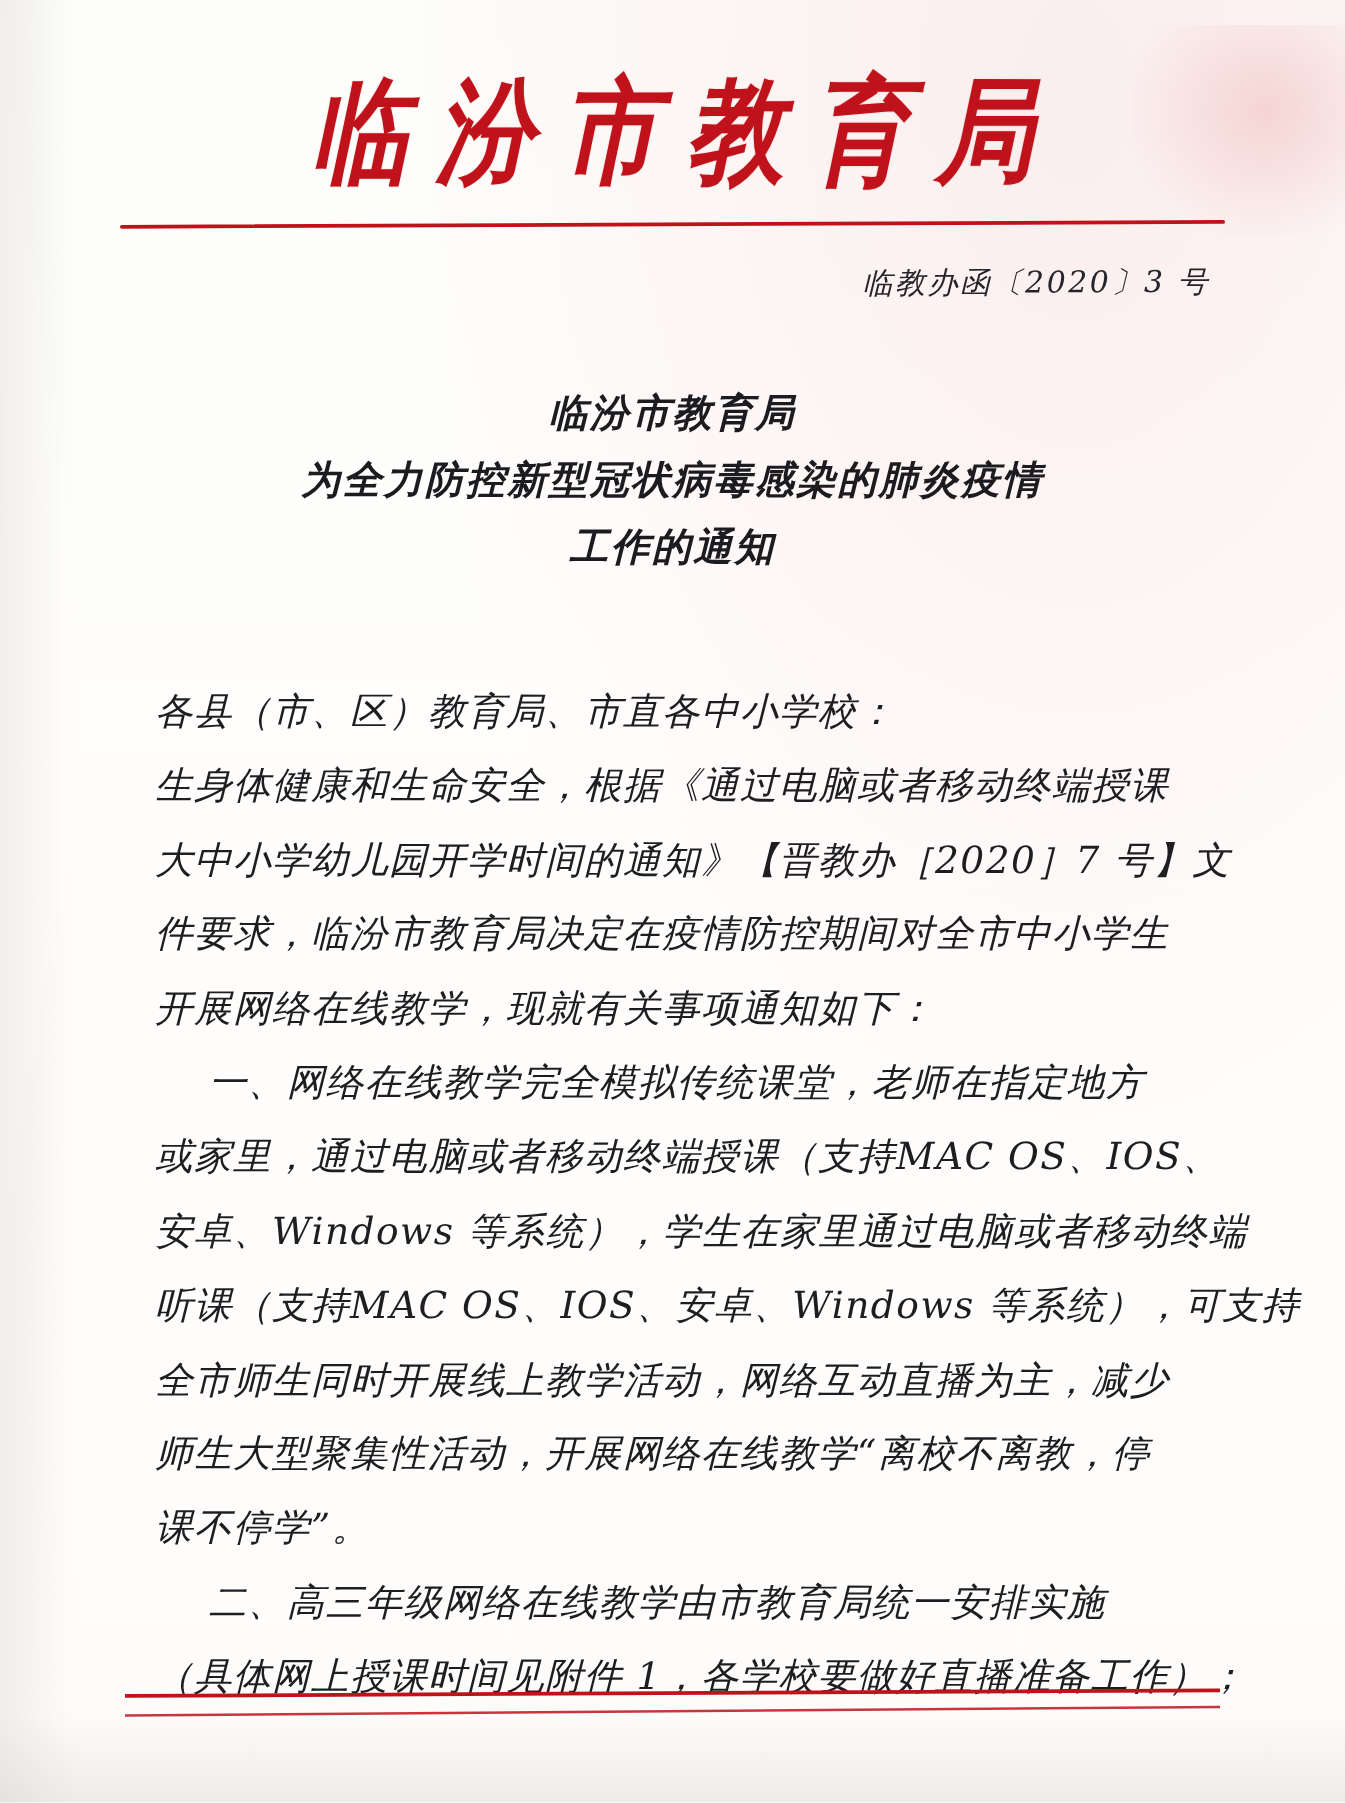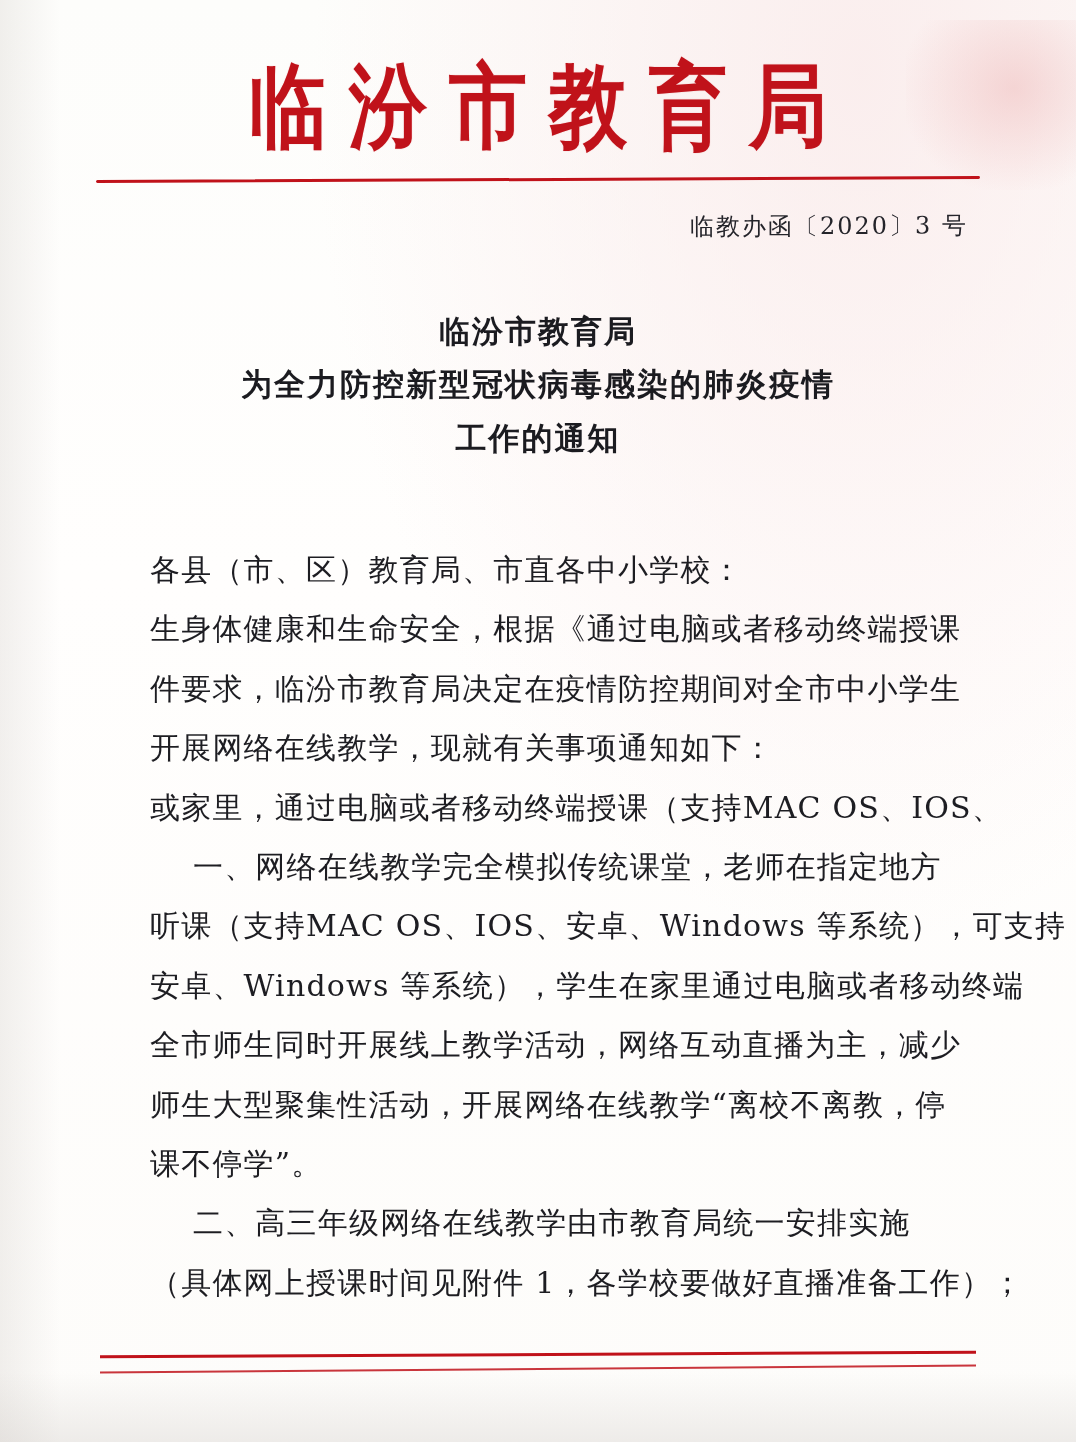--- a/index.html
+++ b/index.html
@@ -15,20 +15,21 @@
     font-family: "DejaVu Serif", "Liberation Serif", serif;
   }
 
   
   .page {
     position: absolute;
     inset: 0;
     background:
       radial-gradient(ellipse at 80% 5%, rgba(250,235,235,0.85) 0%, rgba(255,255,255,0) 45%),
       linear-gradient(180deg, #fdfdfb 0%, #fffefd 40%, #fdfcfa 100%);
+    font-style: italic;
   }
   
   .scan-smudge {
     position: absolute;
     right: -10px;
     top: 20px;
     width: 180px;
     height: 170px;
     background: radial-gradient(ellipse at 60% 40%, rgba(236,176,176,0.45) 0%, rgba(236,176,176,0.12) 55%, rgba(255,255,255,0) 75%);
     pointer-events: none;
@@ -111,21 +112,21 @@
     color: #1b1b20;
     letter-spacing: 2px;
     line-height: 1.72;
     font-family: "DejaVu Serif", "Liberation Serif", serif;
   }
 
   
   .body-block {
     position: absolute;
     top: 540px;
-    left: 150px;
+    left: 124px;
     width: 790px;
   }
   .body-line {
     font-size: 30px;
     color: #1d1d22;
     line-height: 1.98;
     letter-spacing: 1.2px;
     white-space: pre;
     font-family: "DejaVu Serif", "Liberation Serif", serif;
   }
@@ -169,26 +170,27 @@
 
   <div class="title-block">
     <div class="title-line">临汾市教育局</div>
     <div class="title-line">为全力防控新型冠状病毒感染的肺炎疫情</div>
     <div class="title-line">工作的通知</div>
   </div>
 
   <div class="body-block">
     <div class="body-line">各县（市、区）教育局、市直各中小学校：</div>
     <div class="body-line">生身体健康和生命安全，根据《通过电脑或者移动终端授课</div>
+    <div class="body-line">大中小学幼儿园开学时间的通知》【晋教办［2020］7 号】文</div>
     <div class="body-line">件要求，临汾市教育局决定在疫情防控期间对全市中小学生</div>
     <div class="body-line">开展网络在线教学，现就有关事项通知如下：</div>
+    <div class="body-line">    一、网络在线教学完全模拟传统课堂，老师在指定地方</div>
     <div class="body-line">或家里，通过电脑或者移动终端授课（支持MAC OS、IOS、</div>
-    <div class="body-line">    一、网络在线教学完全模拟传统课堂，老师在指定地方</div>
+    <div class="body-line">安卓、Windows 等系统），学生在家里通过电脑或者移动终端</div>
     <div class="body-line">听课（支持MAC OS、IOS、安卓、Windows 等系统），可支持</div>
-    <div class="body-line">安卓、Windows 等系统），学生在家里通过电脑或者移动终端</div>
     <div class="body-line">全市师生同时开展线上教学活动，网络互动直播为主，减少</div>
     <div class="body-line">师生大型聚集性活动，开展网络在线教学“离校不离教，停</div>
     <div class="body-line">课不停学”。</div>
     <div class="body-line">    二、高三年级网络在线教学由市教育局统一安排实施</div>
     <div class="body-line">（具体网上授课时间见附件 1，各学校要做好直播准备工作）；</div>
   </div>
 
   <div class="footer-rule-top"></div>
   <div class="footer-rule-bottom"></div>
 

